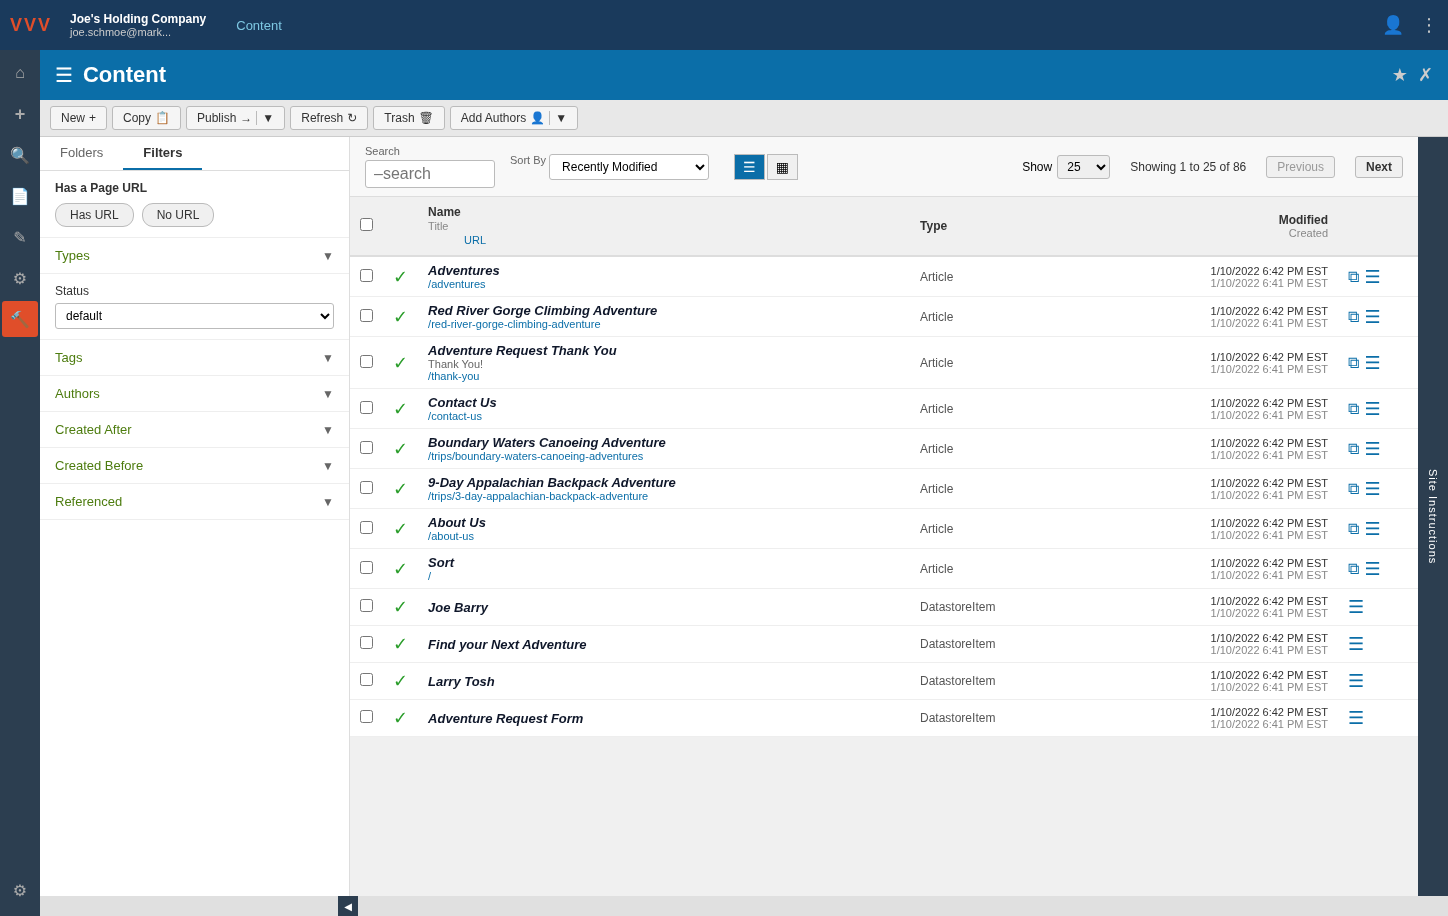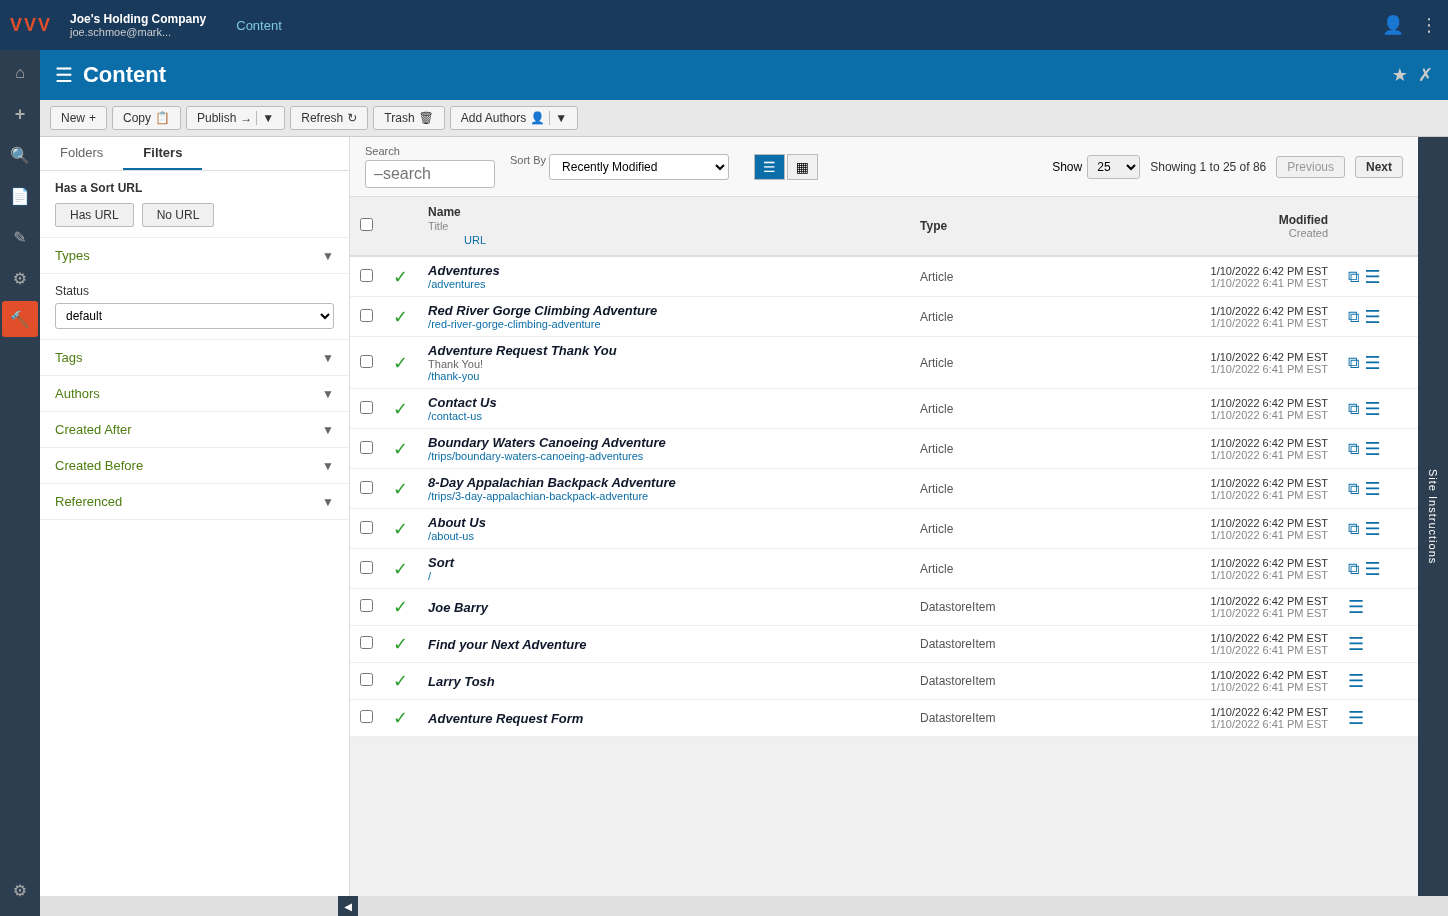--- a/index.html
+++ b/index.html
@@ -112,21 +112,21 @@
       border-bottom: 2px solid transparent;
     }
     .filter-tab.active { color: #333; border-bottom: 2px solid #0b6ea8; font-weight: bold; }
     .filter-section { padding: 10px 15px; border-bottom: 1px solid #eee; }
     .filter-section-title { font-size: 12px; color: #333; margin-bottom: 8px; font-weight: bold; }
     .has-url-buttons { display: flex; gap: 8px; }
     .url-btn {
       padding: 4px 14px;
       border: 1px solid #bbb;
       background: #f0f0f0;
-      border-radius: 2px;
+      border-radius: 11px;
       cursor: pointer;
       font-size: 12px;
       color: #333;
     }
     .collapsible-section {
       display: flex;
       align-items: center;
       justify-content: space-between;
       padding: 10px 15px;
       border-bottom: 1px solid #eee;
@@ -167,37 +167,37 @@
       width: 130px;
       color: #999;
     }
     .sort-group { display: flex; flex-direction: row; gap: 3px; }
     .sort-label { font-size: 11px; color: #666; }
     .sort-select {
       padding: 4px 8px;
       border: 1px solid #bbb;
       border-radius: 3px;
       font-size: 12px;
-      width: 180px;
+      width: 160px;
       background: white;
     }
     .view-toggle { display: flex; gap: 2px; margin-left: 10px; }
     .view-btn {
       padding: 4px 8px;
       border: 1px solid #bbb;
       background: #f0f0f0;
       cursor: pointer;
       font-size: 14px;
     }
     .view-btn.active { background: #0b6ea8; color: white; }
     .pagination-info {
       margin-left: auto;
       display: flex;
       align-items: center;
-      gap: 10px;
+      gap: 20px;
       font-size: 12px;
     }
     .show-group { display: flex; align-items: center; gap: 5px; }
     .show-select { padding: 3px 5px; border: 1px solid #bbb; border-radius: 3px; font-size: 12px; }
     .showing-text { color: #333; }
     .prev-btn, .next-btn {
       padding: 3px 10px;
       border: 1px solid #bbb;
       background: #f0f0f0;
       border-radius: 3px;
@@ -366,21 +366,21 @@
 
     <div class="content-area">
 
       <div class="filter-panel">
         <div class="filter-tabs">
           <div class="filter-tab">Folders</div>
           <div class="filter-tab active">Filters</div>
         </div>
 
         <div class="filter-section">
-          <div class="filter-section-title">Has a Sort URL</div>
+          <div class="filter-section-title">Has a Page URL</div>
           <div class="has-url-buttons">
             <button class="url-btn">Has URL</button>
             <button class="url-btn">No URL</button>
           </div>
         </div>
 
         <div class="collapsible-section">
           <span class="section-label">Types</span>
           <span class="chevron">▼</span>
         </div>
@@ -571,21 +571,21 @@
                     <div class="action-icons">
                       <span class="action-icon" title="Open">⧉</span>
                       <span class="action-icon" style="font-size:18px;">☰</span>
                     </div>
                   </td>
                 </tr>
                 <tr>
                   <td class="check-col"><input type="checkbox" style=""></td>
                   <td class="status-col"><span class="status-check">✓</span></td>
                   <td class="name-col">
-                    <div class="item-name">8-Day Appalachian Backpack Adventure</div>
+                    <div class="item-name">9-Day Appalachian Backpack Adventure</div>
                     <div class="item-url">/trips/3-day-appalachian-backpack-adventure</div>
                   </td>
                   <td class="type-cell">Article</td>
                   <td class="modified-cell">
                     <div class="modified-date">1/10/2022 6:42 PM EST</div>
                     <div class="created-date">1/10/2022 6:41 PM EST</div>
                   </td>
                   <td class="actions-col">
                     <div class="action-icons">
                       <span class="action-icon" title="Open">⧉</span>

